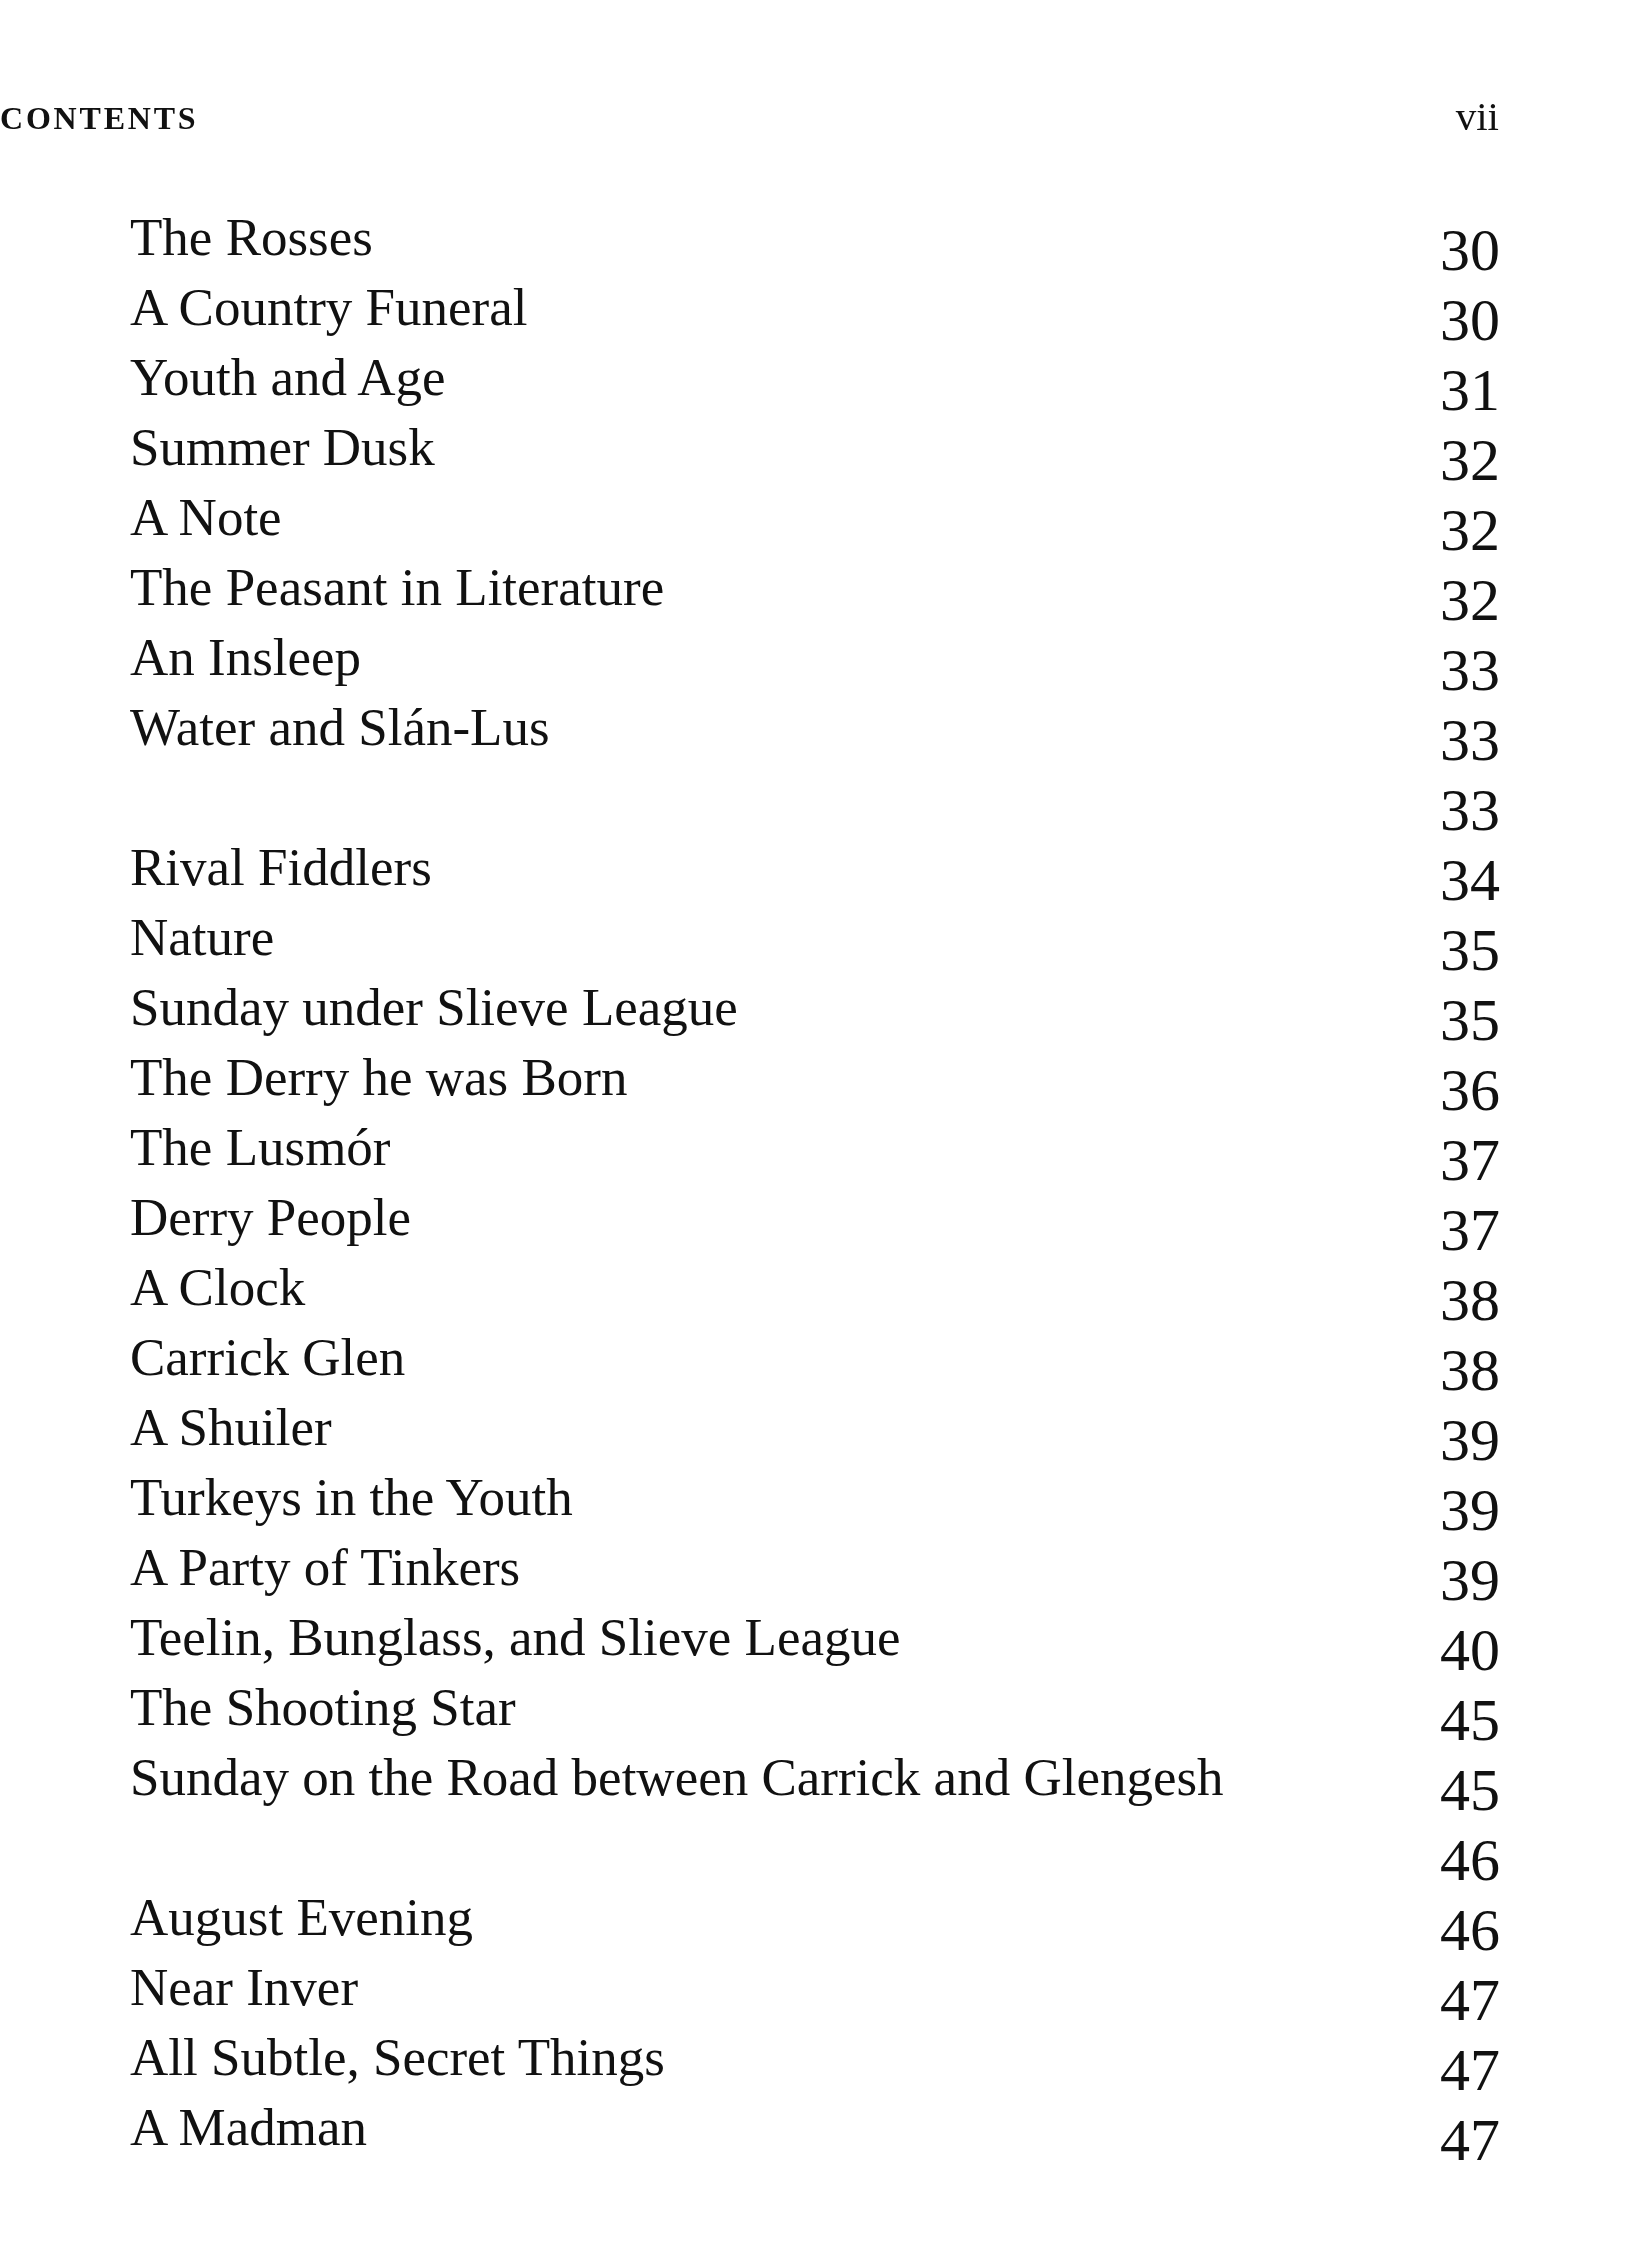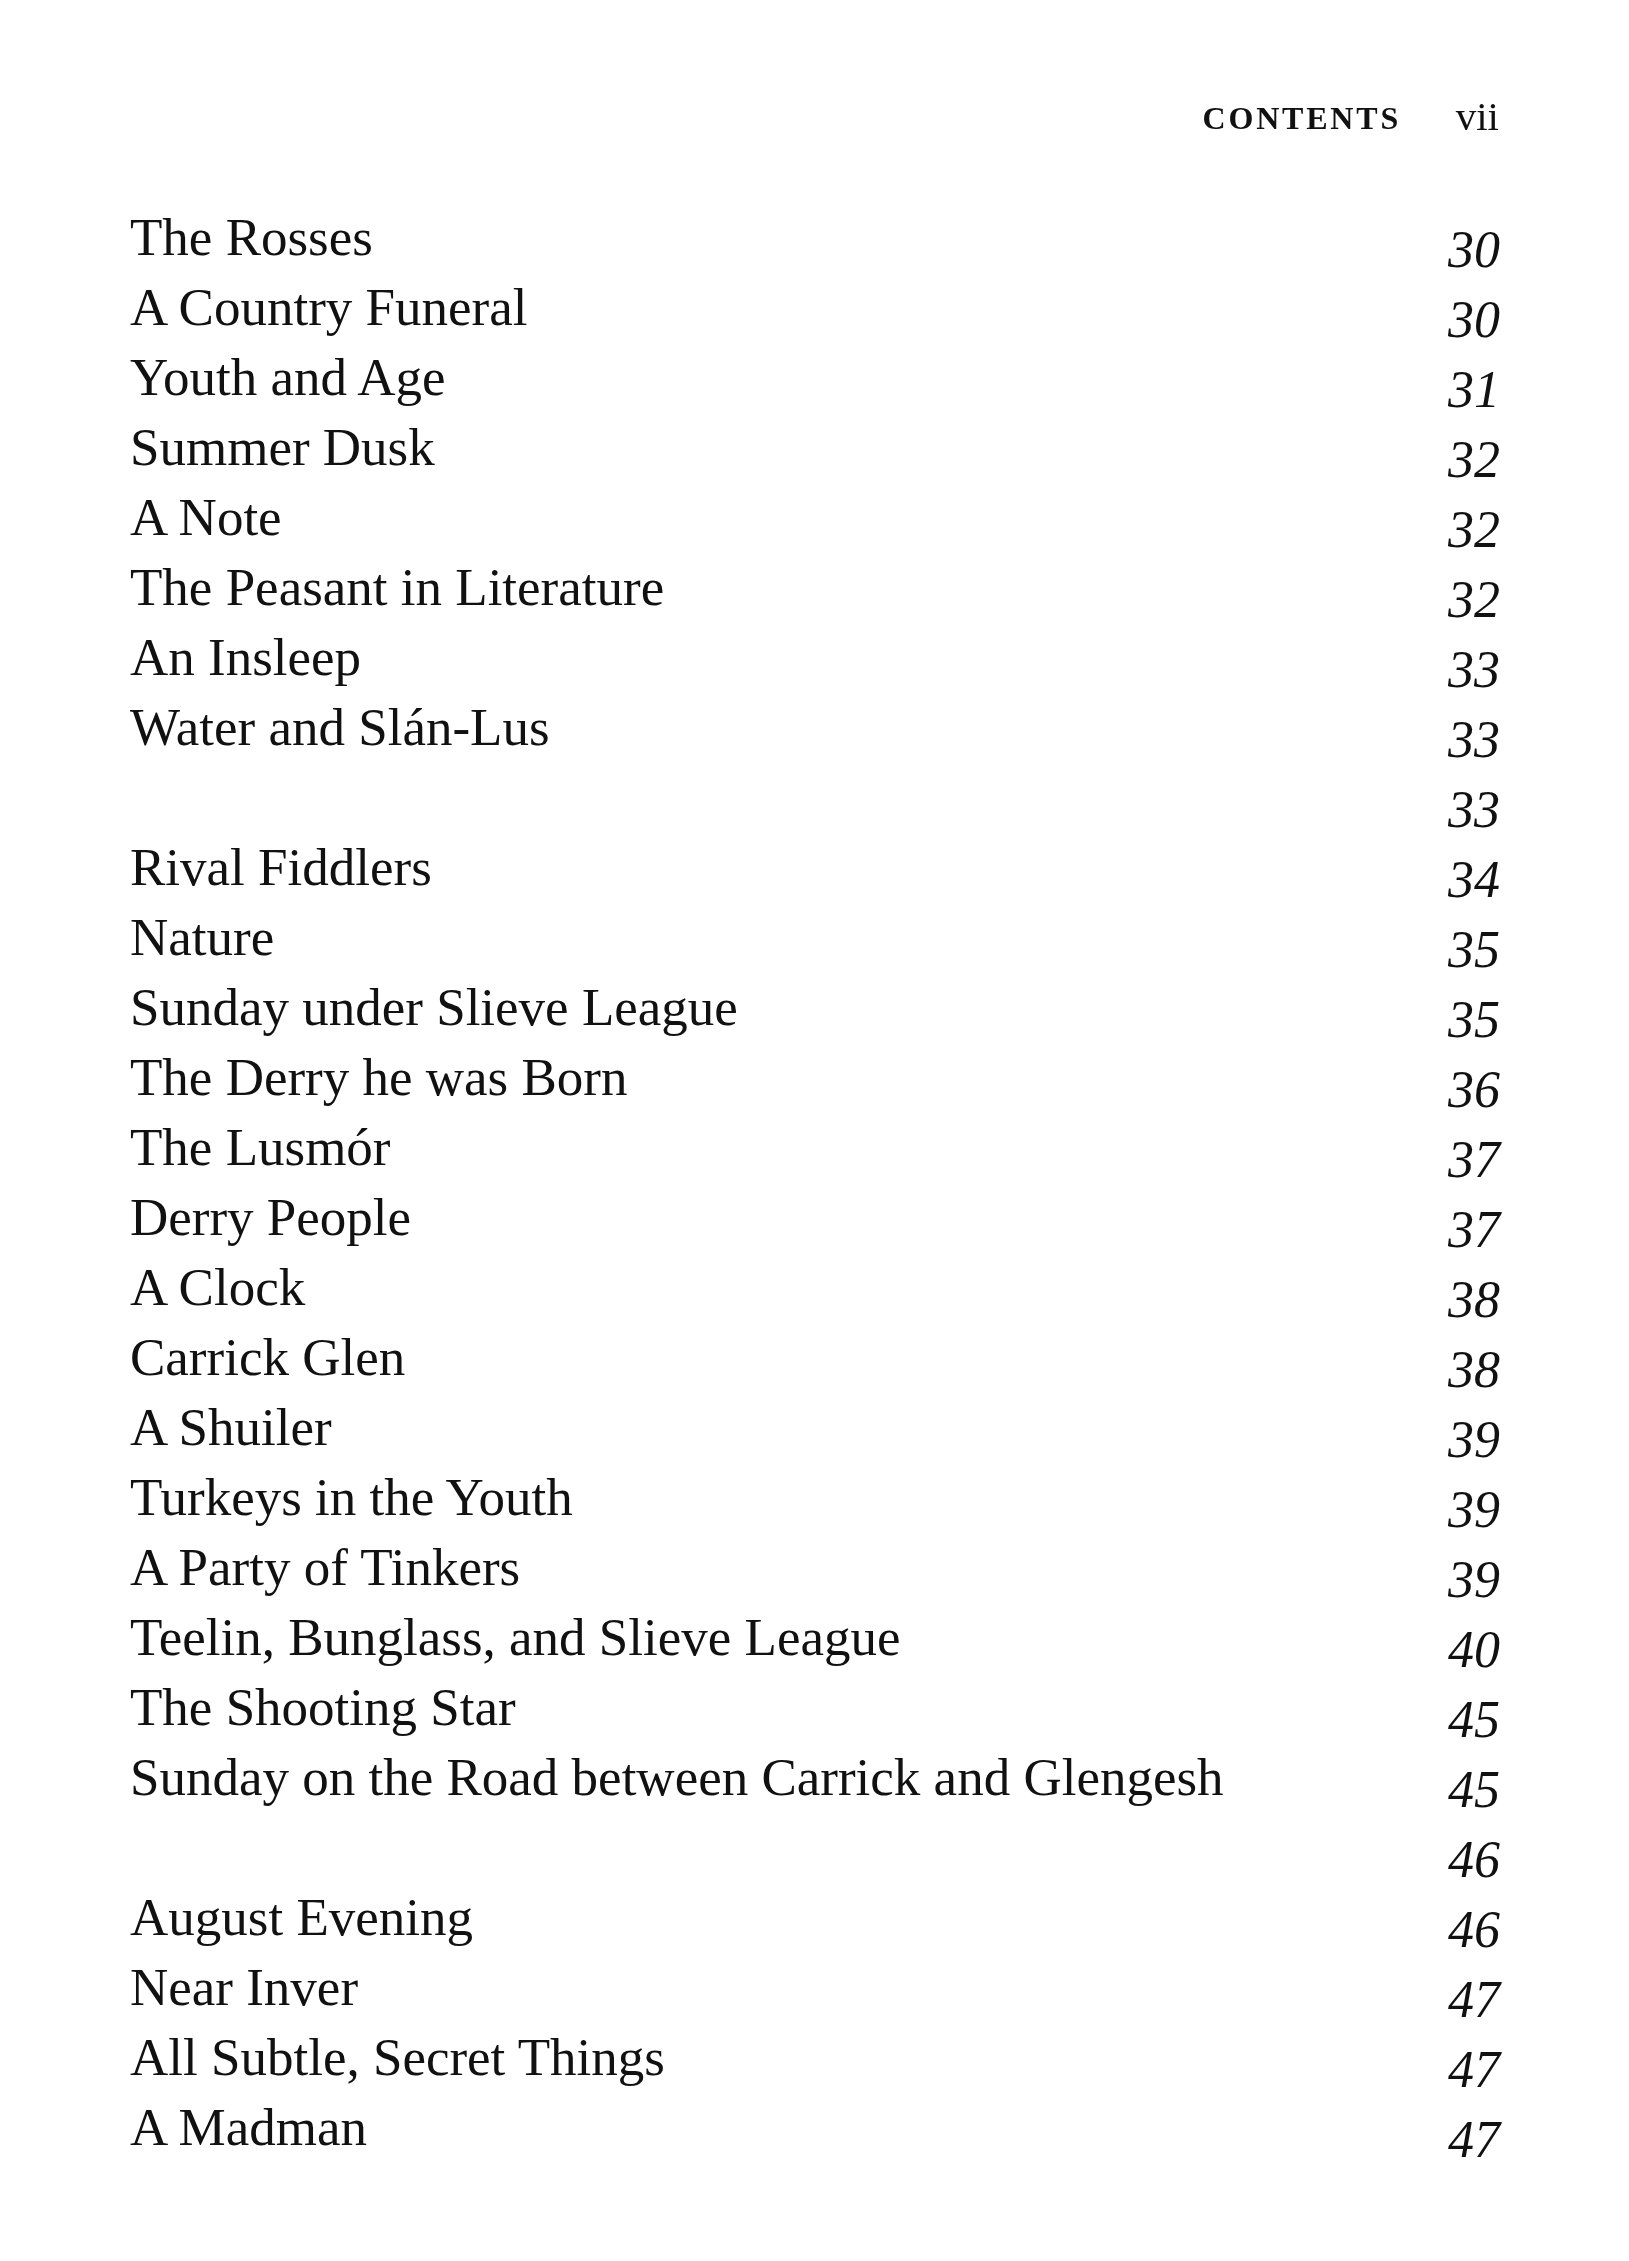--- a/index.html
+++ b/index.html
@@ -1,26 +1,26 @@
 <!DOCTYPE html>
 <html style="font-size:15px"><head>
 <meta charset="utf-8">
 <style>
   html, body { margin: 0; padding: 0; background: #ffffff; }
   body { width: 1629px; height: 2262px; position: relative; overflow: hidden;
          font-family: "Liberation Serif", "DejaVu Serif", serif; color: #111111; }
   .page { position: absolute; left: 0; top: 0; width: 1629px; height: 2262px; }
   .running-head { position: absolute; top: 96px; left: 0; width: 1629px; height: 56px; }
-  .head-title { position: absolute; left: 0; width: 1401px; text-align: right; top: 3.8px;
+  .head-title { position: absolute; left: 0; width: 1401px; text-align: left; top: 3.8px;
                 font-size: 32px; letter-spacing: 2.8px; font-weight: bold; }
   .head-folio { position: absolute; right: 130px; top: -3.8px; font-size: 41px; }
   .toc { position: absolute; left: 130px; top: 209px; width: 1370px; }
   .toc-row { position: relative; height: 70px; }
   .toc-title { position: absolute; left: 0; top: 0; font-size: 53px; line-height: 56px; white-space: nowrap; }
-  .toc-page { position: absolute; right: 0; top: 13px; font-size: 52px; line-height: 56px; text-align: left; font-style: italic; }
+  .toc-page { position: absolute; right: 0; top: 13px; font-size: 60px; line-height: 56px; text-align: left; }
 </style>
 </head>
 <body>
 
 <div class="page">
   <div class="running-head">
     <div class="head-title">CONTENTS</div>
     <div class="head-folio">vii</div>
   </div>
 

